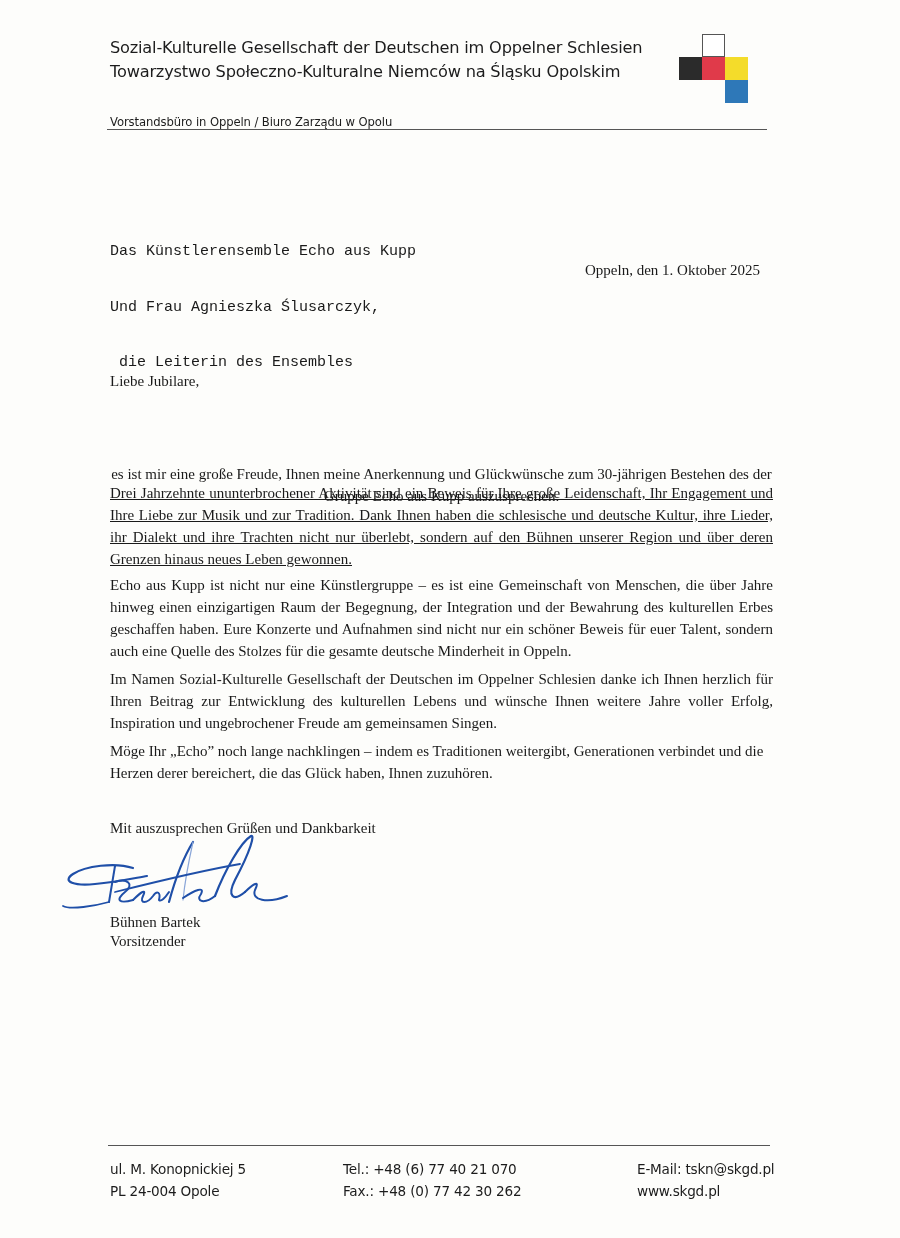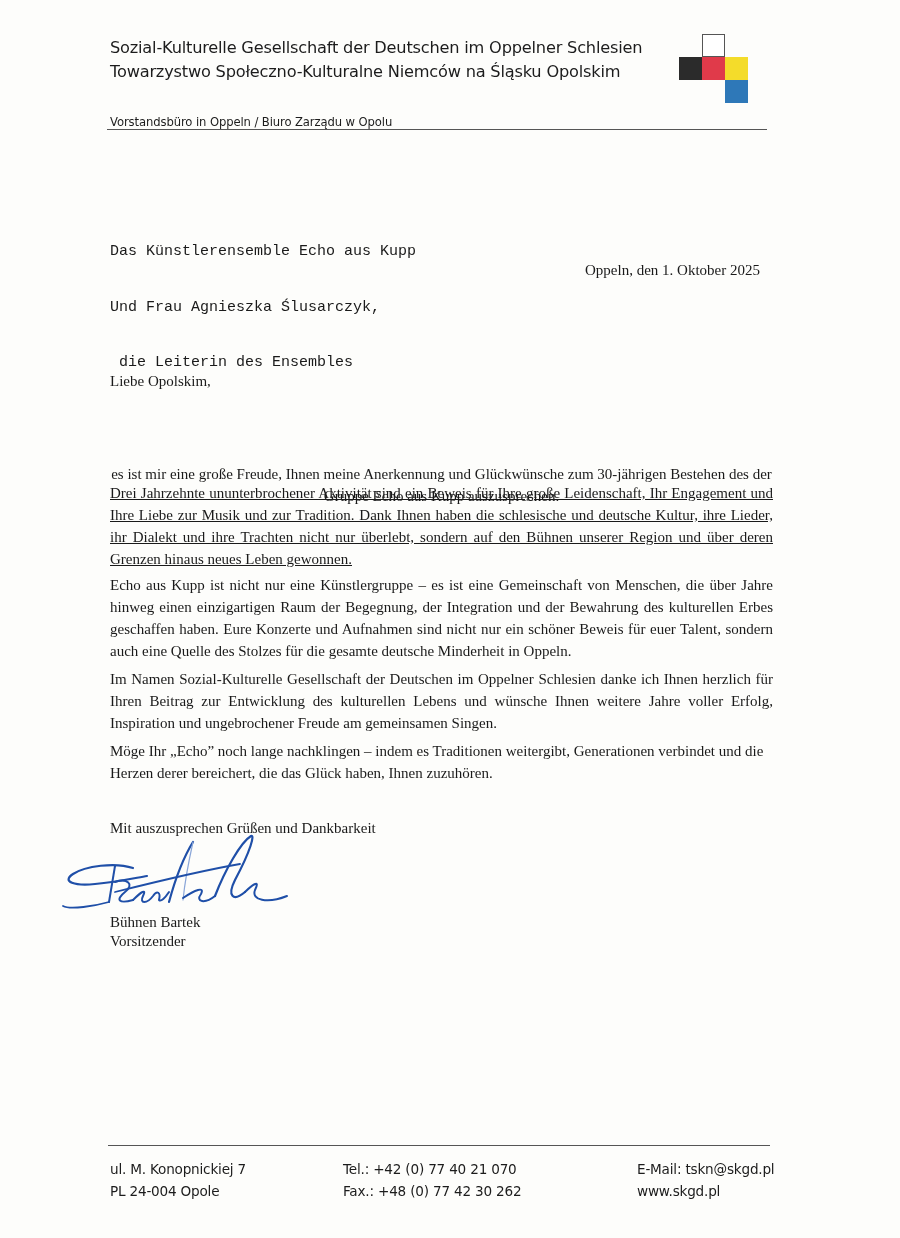--- a/index.html
+++ b/index.html
@@ -118,21 +118,21 @@
 <div class="rule rule-top"></div>
 
 <div class="txt recipient">
   <div>Das Künstlerensemble Echo aus Kupp</div>
   <div>Und Frau Agnieszka Ślusarczyk,</div>
   <div style="white-space:pre;"> die Leiterin des Ensembles</div>
 </div>
 
 <div class="txt date">Oppeln, den 1. Oktober 2025</div>
 
-<div class="txt salutation">Liebe Opolskim,</div>
+<div class="txt salutation">Liebe Jubilare,</div>
 
 <div class="para p1">es ist mir eine große Freude, Ihnen meine Anerkennung und Glückwünsche zum 30-jährigen Bestehen des der Gruppe Echo aus Kupp auszusprechen.</div>
 <div class="para p2">Drei Jahrzehnte ununterbrochener Aktivität sind ein Beweis für Ihre große Leidenschaft, Ihr Engagement und Ihre Liebe zur Musik und zur Tradition. Dank Ihnen haben die schlesische und deutsche Kultur, ihre Lieder, ihr Dialekt und ihre Trachten nicht nur überlebt, sondern auf den Bühnen unserer Region und über deren Grenzen hinaus neues Leben gewonnen.</div>
 <div class="para p3">Echo aus Kupp ist nicht nur eine Künstlergruppe – es ist eine Gemeinschaft von Menschen, die über Jahre hinweg einen einzigartigen Raum der Begegnung, der Integration und der Bewahrung des kulturellen Erbes geschaffen haben. Eure Konzerte und Aufnahmen sind nicht nur ein schöner Beweis für euer Talent, sondern auch eine Quelle des Stolzes für die gesamte deutsche Minderheit in Oppeln.</div>
 <div class="para p4">Im Namen Sozial-Kulturelle Gesellschaft der Deutschen im Oppelner Schlesien danke ich Ihnen herzlich für Ihren Beitrag zur Entwicklung des kulturellen Lebens und wünsche Ihnen weitere Jahre voller Erfolg, Inspiration und ungebrochener Freude am gemeinsamen Singen.</div>
 <div class="para p5">Möge Ihr „Echo” noch lange nachklingen – indem es Traditionen weitergibt, Generationen verbindet und die Herzen derer bereichert, die das Glück haben, Ihnen zuzuhören.</div>
 
 <div class="txt closing">Mit auszusprechen Grüßen und Dankbarkeit</div>
 
 <svg class="signature" viewBox="0 0 250 90">
@@ -155,23 +155,23 @@
     <path d="M 190 62 C 196 56, 206 48, 200 60 C 196 70, 212 74, 232 66" stroke-width="2"></path>
   </g>
 </svg>
 
 <div class="txt signer-name">Bühnen Bartek</div>
 <div class="txt signer-title">Vorsitzender</div>
 
 <div class="rule rule-bottom"></div>
 
 <div class="foot foot-addr">
-  <div>ul. M. Konopnickiej 7</div>
+  <div>ul. M. Konopnickiej 5</div>
   <div>PL 24-004 Opole</div>
 </div>
 <div class="foot foot-tel">
-  <div>Tel.: +42 (0) 77 40 21 070</div>
+  <div>Tel.: +48 (6) 77 40 21 070</div>
   <div>Fax.: +48 (0) 77 42 30 262</div>
 </div>
 <div class="foot foot-mail">
   <div>E-Mail: tskn@skgd.pl</div>
   <div>www.skgd.pl</div>
 </div>
 
 </body></html>

